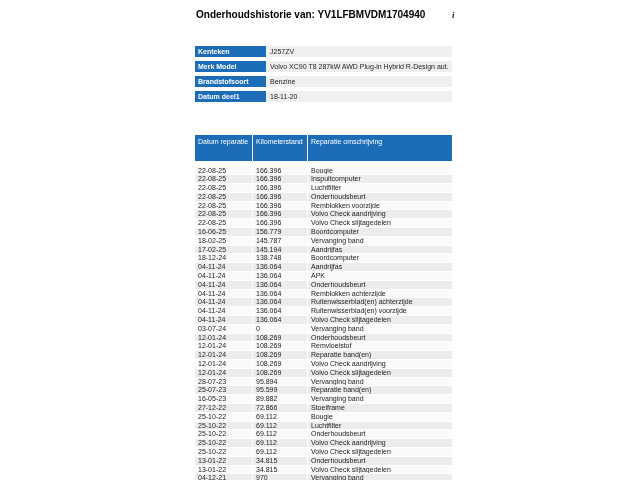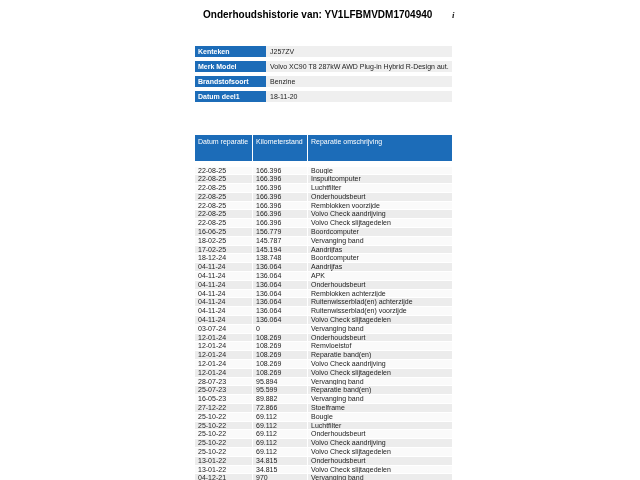--- a/index.html
+++ b/index.html
@@ -2,21 +2,21 @@
 <html><head>
 <meta charset="utf-8">
 <style>
   html,body{margin:0;padding:0;}
   body{
     width:640px;height:480px;overflow:hidden;position:relative;
     background:#ffffff;
     font-family:"Liberation Sans","DejaVu Sans",sans-serif;
   }
   .page-title{
-    position:absolute;left:203px;top:9px;
+    position:absolute;left:196px;top:9px;
     font-size:10px;font-weight:bold;color:#000;
     white-space:nowrap;
     text-align:center;
   }
   .info-icon{
     position:absolute;left:452px;top:10px;
     font-family:"Liberation Serif","DejaVu Serif",serif;
     font-size:9px;font-weight:bold;font-style:italic;color:#1a1a1a;
     cursor:pointer;
   }

